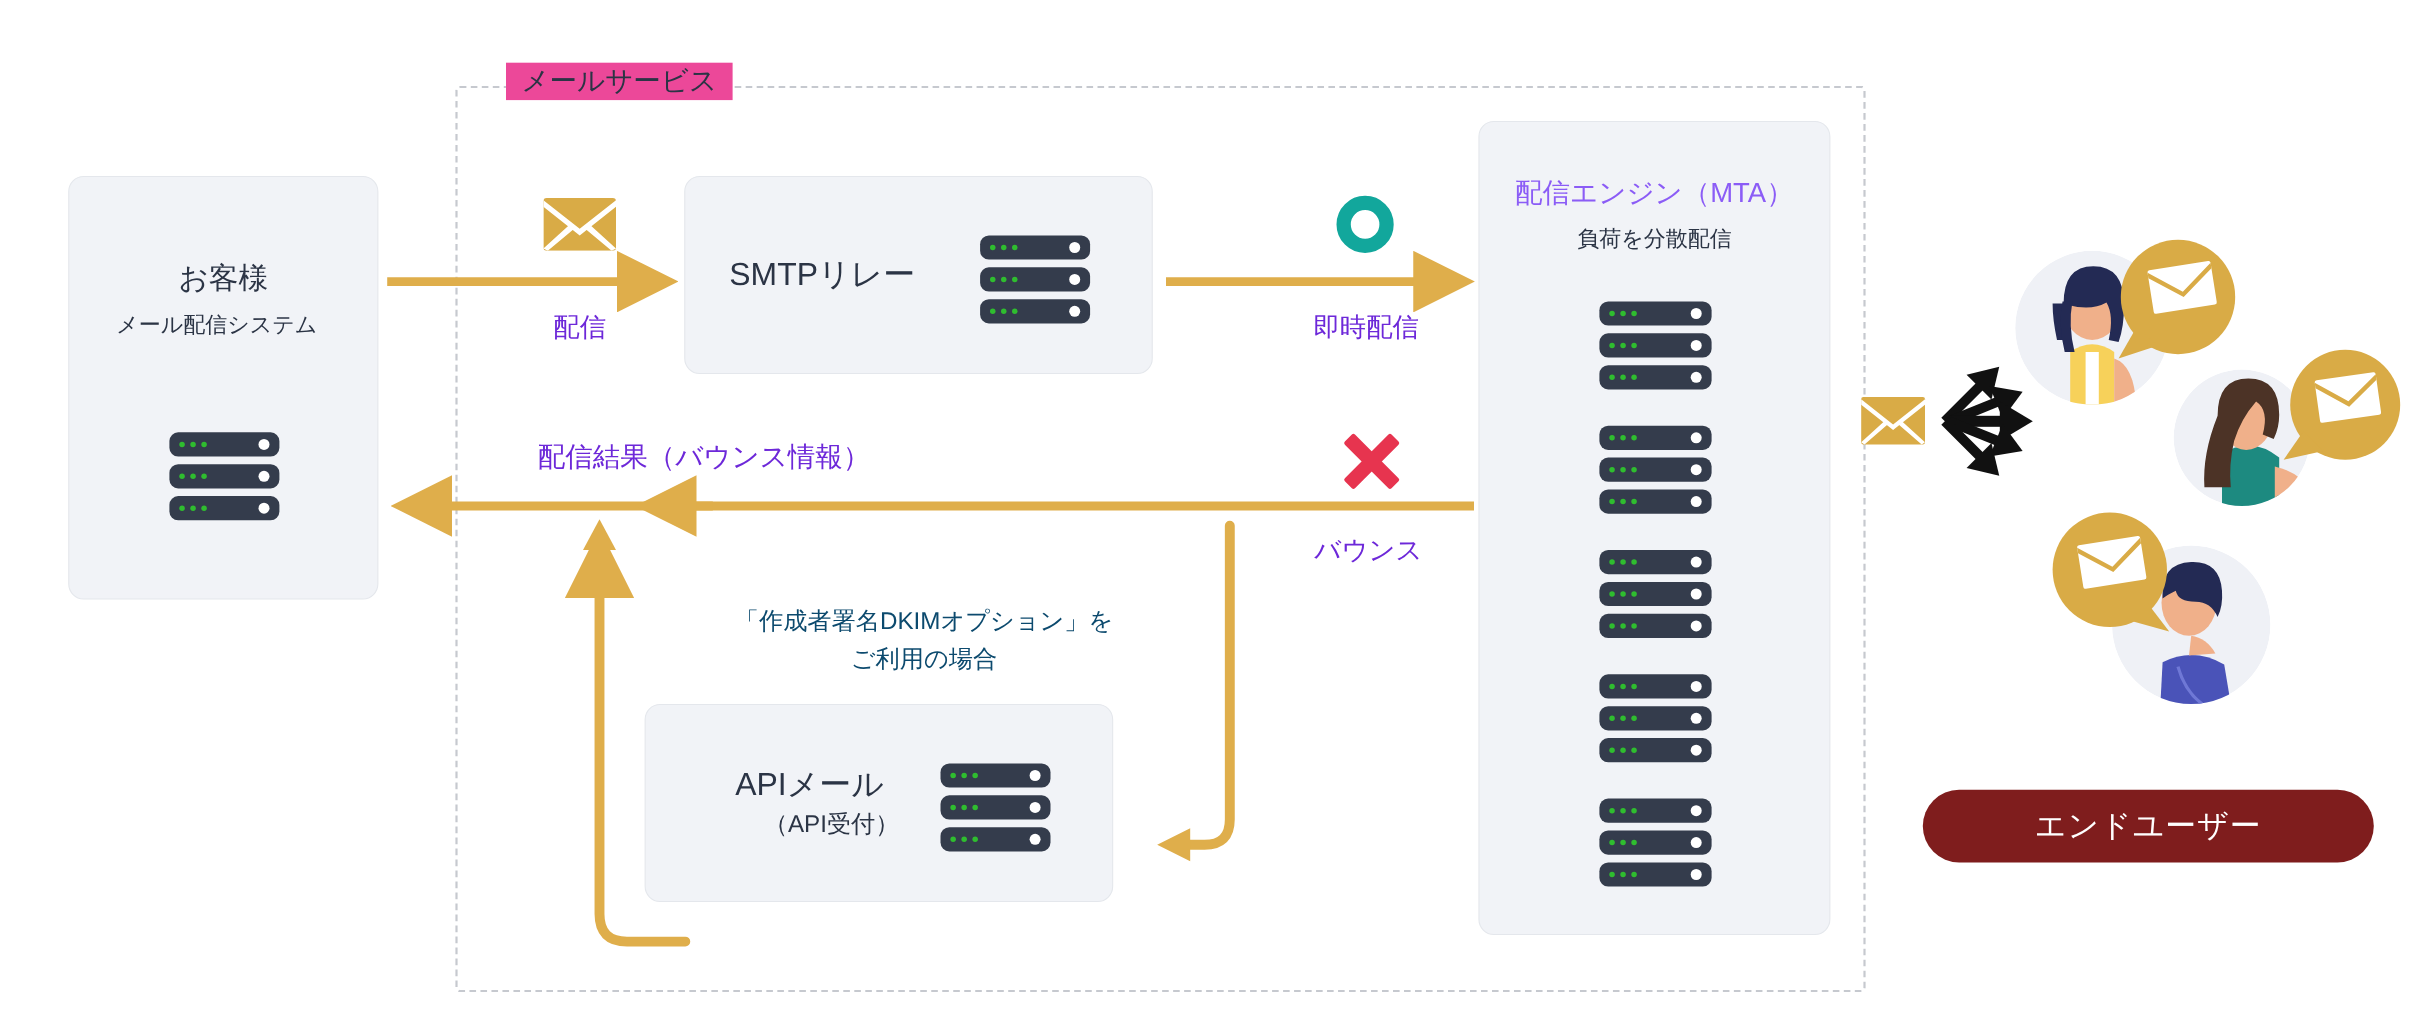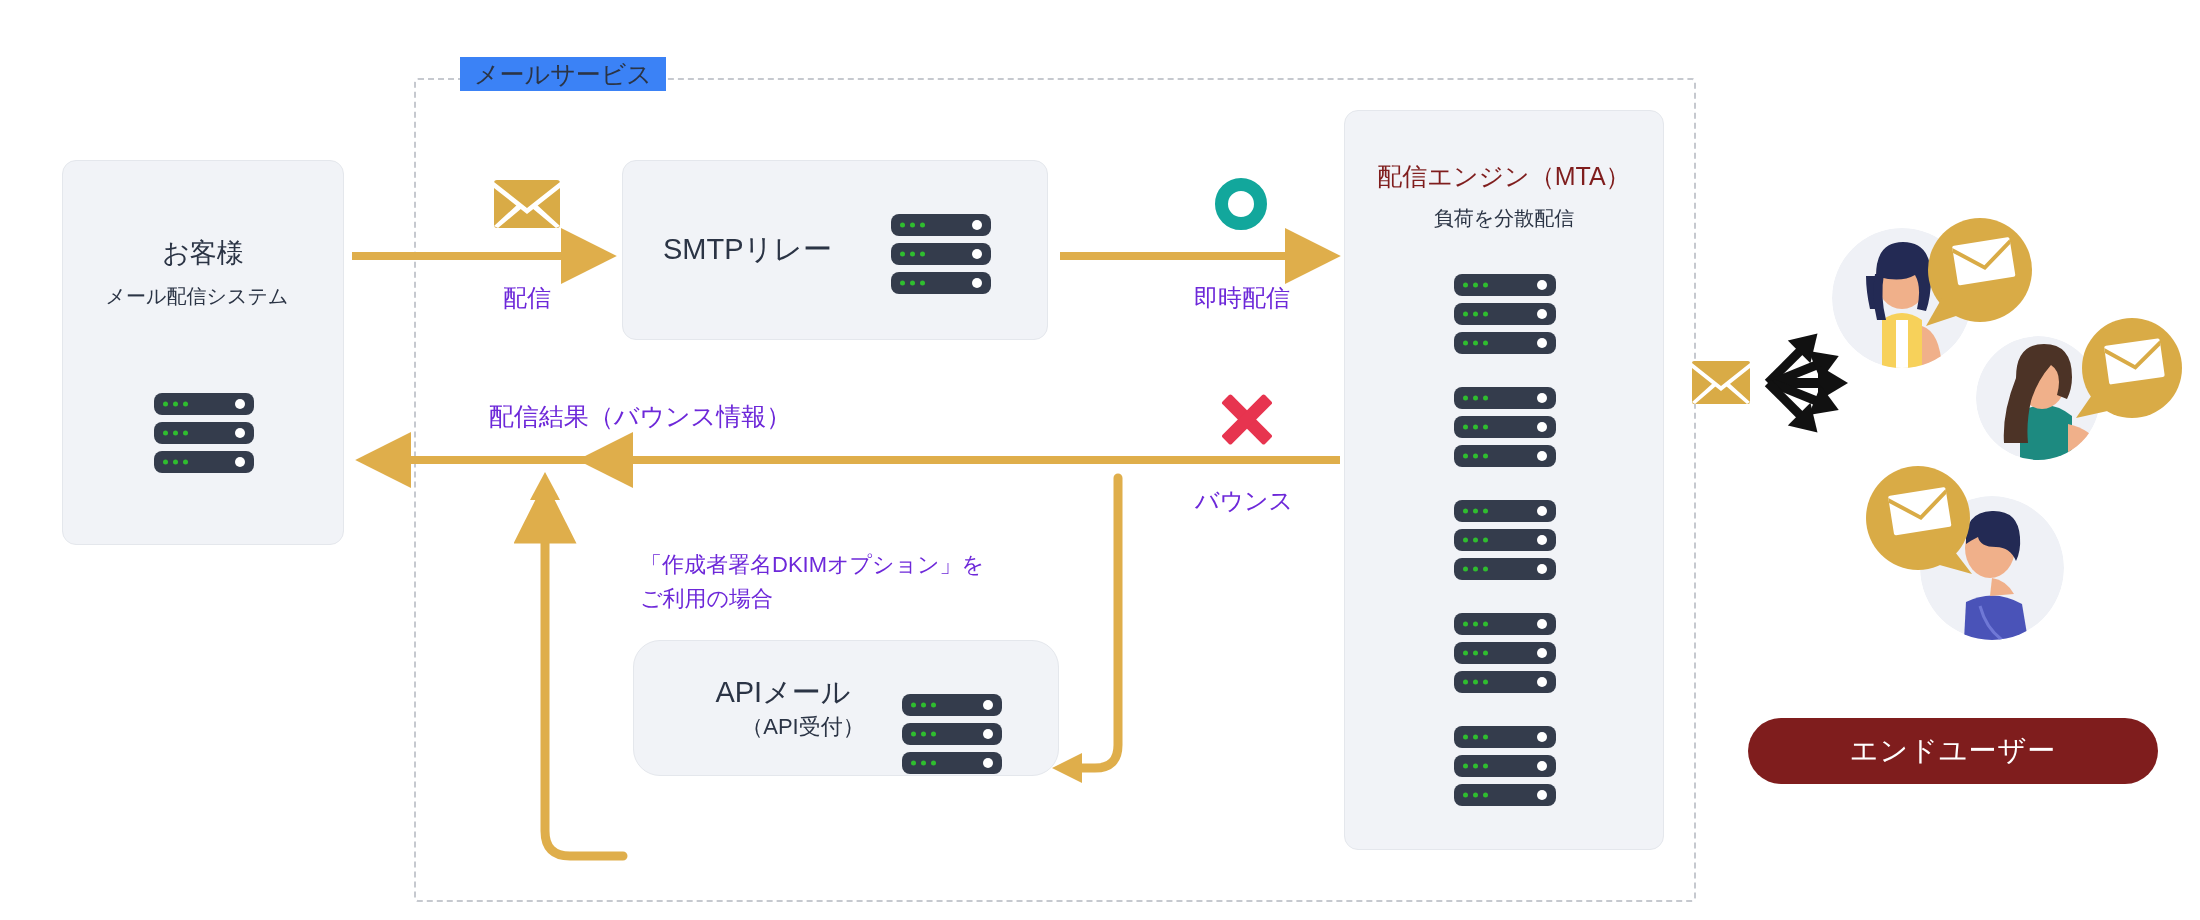--- a/index.html
+++ b/index.html
@@ -10,21 +10,21 @@
   }
   #stage{position:absolute;left:0;top:0;width:2200px;height:920px;background:#fff;}
 
   
   .svc-box{
     position:absolute;left:414px;top:78px;width:1278px;height:820px;
     border:2px dashed #c6c9cf;border-radius:4px;background:transparent;
   }
   .svc-label{
     position:absolute;left:460px;top:57px;
-    background:#3b82f6;padding:0 14px;
+    background:#ec4899;padding:0 14px;
     font-size:25px;line-height:34px;color:#2b3445;white-space:nowrap;
   }
 
   
   .panel{
     position:absolute;background:#f1f3f7;border:1px solid #e4e7ec;
     border-radius:14px;box-sizing:border-box;
   }
 
   .customer-box{left:62px;top:160px;width:282px;height:385px;}
@@ -37,33 +37,33 @@
     font-size:20px;line-height:30px;color:#2b3445;
   }
 
   .smtp-box{left:622px;top:160px;width:426px;height:180px;text-align:right;}
   .smtp-label{
     position:absolute;left:40px;top:0;height:100%;
     display:flex;align-items:center;
     font-size:29px;color:#2b3445;white-space:nowrap;
   }
 
-  .api-box{left:633px;top:640px;width:426px;height:136px;border-radius:27px;}
+  .api-box{left:586px;top:640px;width:426px;height:180px;}
   .api-label{
     position:absolute;left:34px;top:0;height:100%;width:230px;
     display:flex;flex-direction:column;align-items:center;justify-content:center;
     color:#2b3445;
   }
   .api-label .l1{font-size:29px;line-height:38px;white-space:nowrap;}
   .api-label .l2{font-size:22px;line-height:32px;white-space:nowrap;margin-left:40px;}
 
   .mta-box{left:1344px;top:110px;width:320px;height:740px;}
   .mta-title{
     position:absolute;left:0;right:0;top:48px;text-align:center;
-    font-size:25px;line-height:34px;color:#7f1d1d;white-space:nowrap;
+    font-size:25px;line-height:34px;color:#8b5cf6;white-space:nowrap;
   }
   .mta-sub{
     position:absolute;left:0;right:0;top:92px;text-align:center;
     font-size:20px;line-height:30px;color:#2b3445;
   }
 
   
   .rack{position:absolute;display:flex;flex-direction:column;gap:7px;}
   .rack .bar{
     position:relative;background:#343c4c;border-radius:8px;
@@ -94,22 +94,22 @@
   
   #wires{position:absolute;left:0;top:0;width:2200px;height:920px;pointer-events:none;}
 
   
   .wire-label{
     position:absolute;font-size:24px;line-height:32px;color:#6d28d9;
     white-space:nowrap;text-align:center;
   }
   .wire-label.big{font-size:25px;}
   .dkim-note{
-    position:absolute;left:640px;top:548px;width:400px;text-align:left;
-    font-size:22px;line-height:34px;color:#6d28d9;
+    position:absolute;left:640px;top:548px;width:400px;text-align:center;
+    font-size:22px;line-height:34px;color:#0c4a6e;
   }
 
   
   .env-gold{position:absolute;}
   .teal-ring{
     position:absolute;left:1215px;top:178px;width:52px;height:52px;
     border:13px solid #12a79c;border-radius:50%;box-sizing:border-box;
   }
   .red-x{position:absolute;left:1218px;top:390px;width:58px;height:58px;}
   .red-x span{

